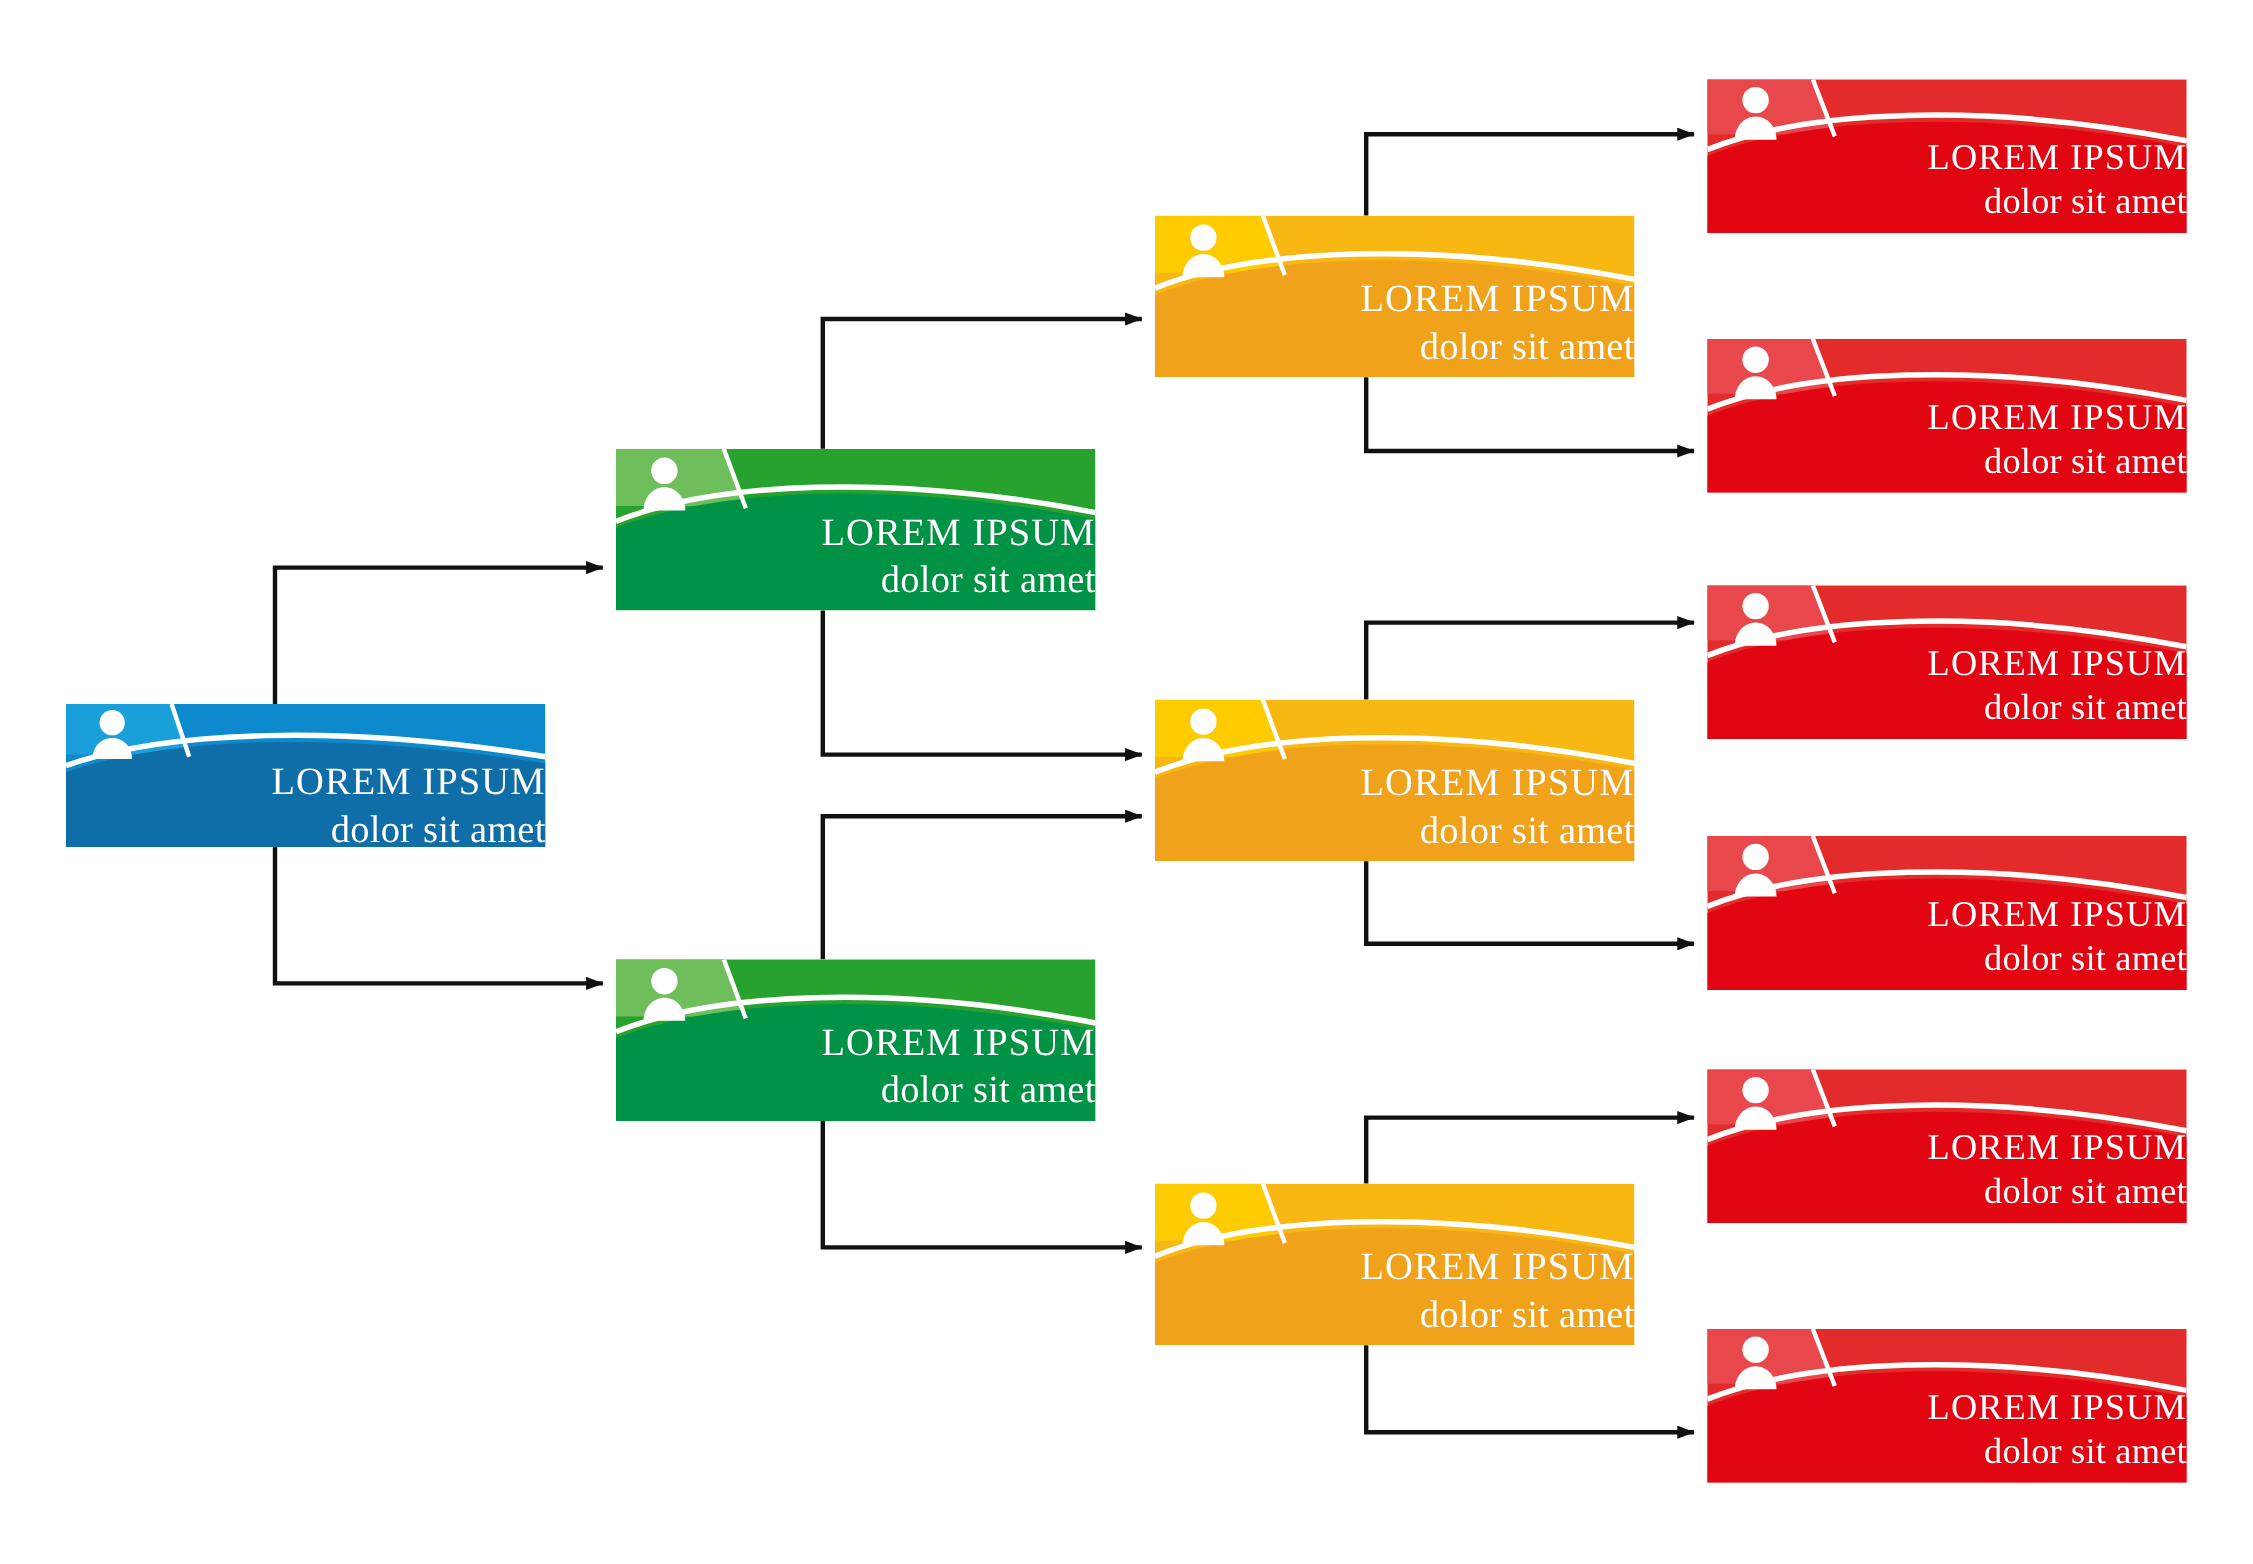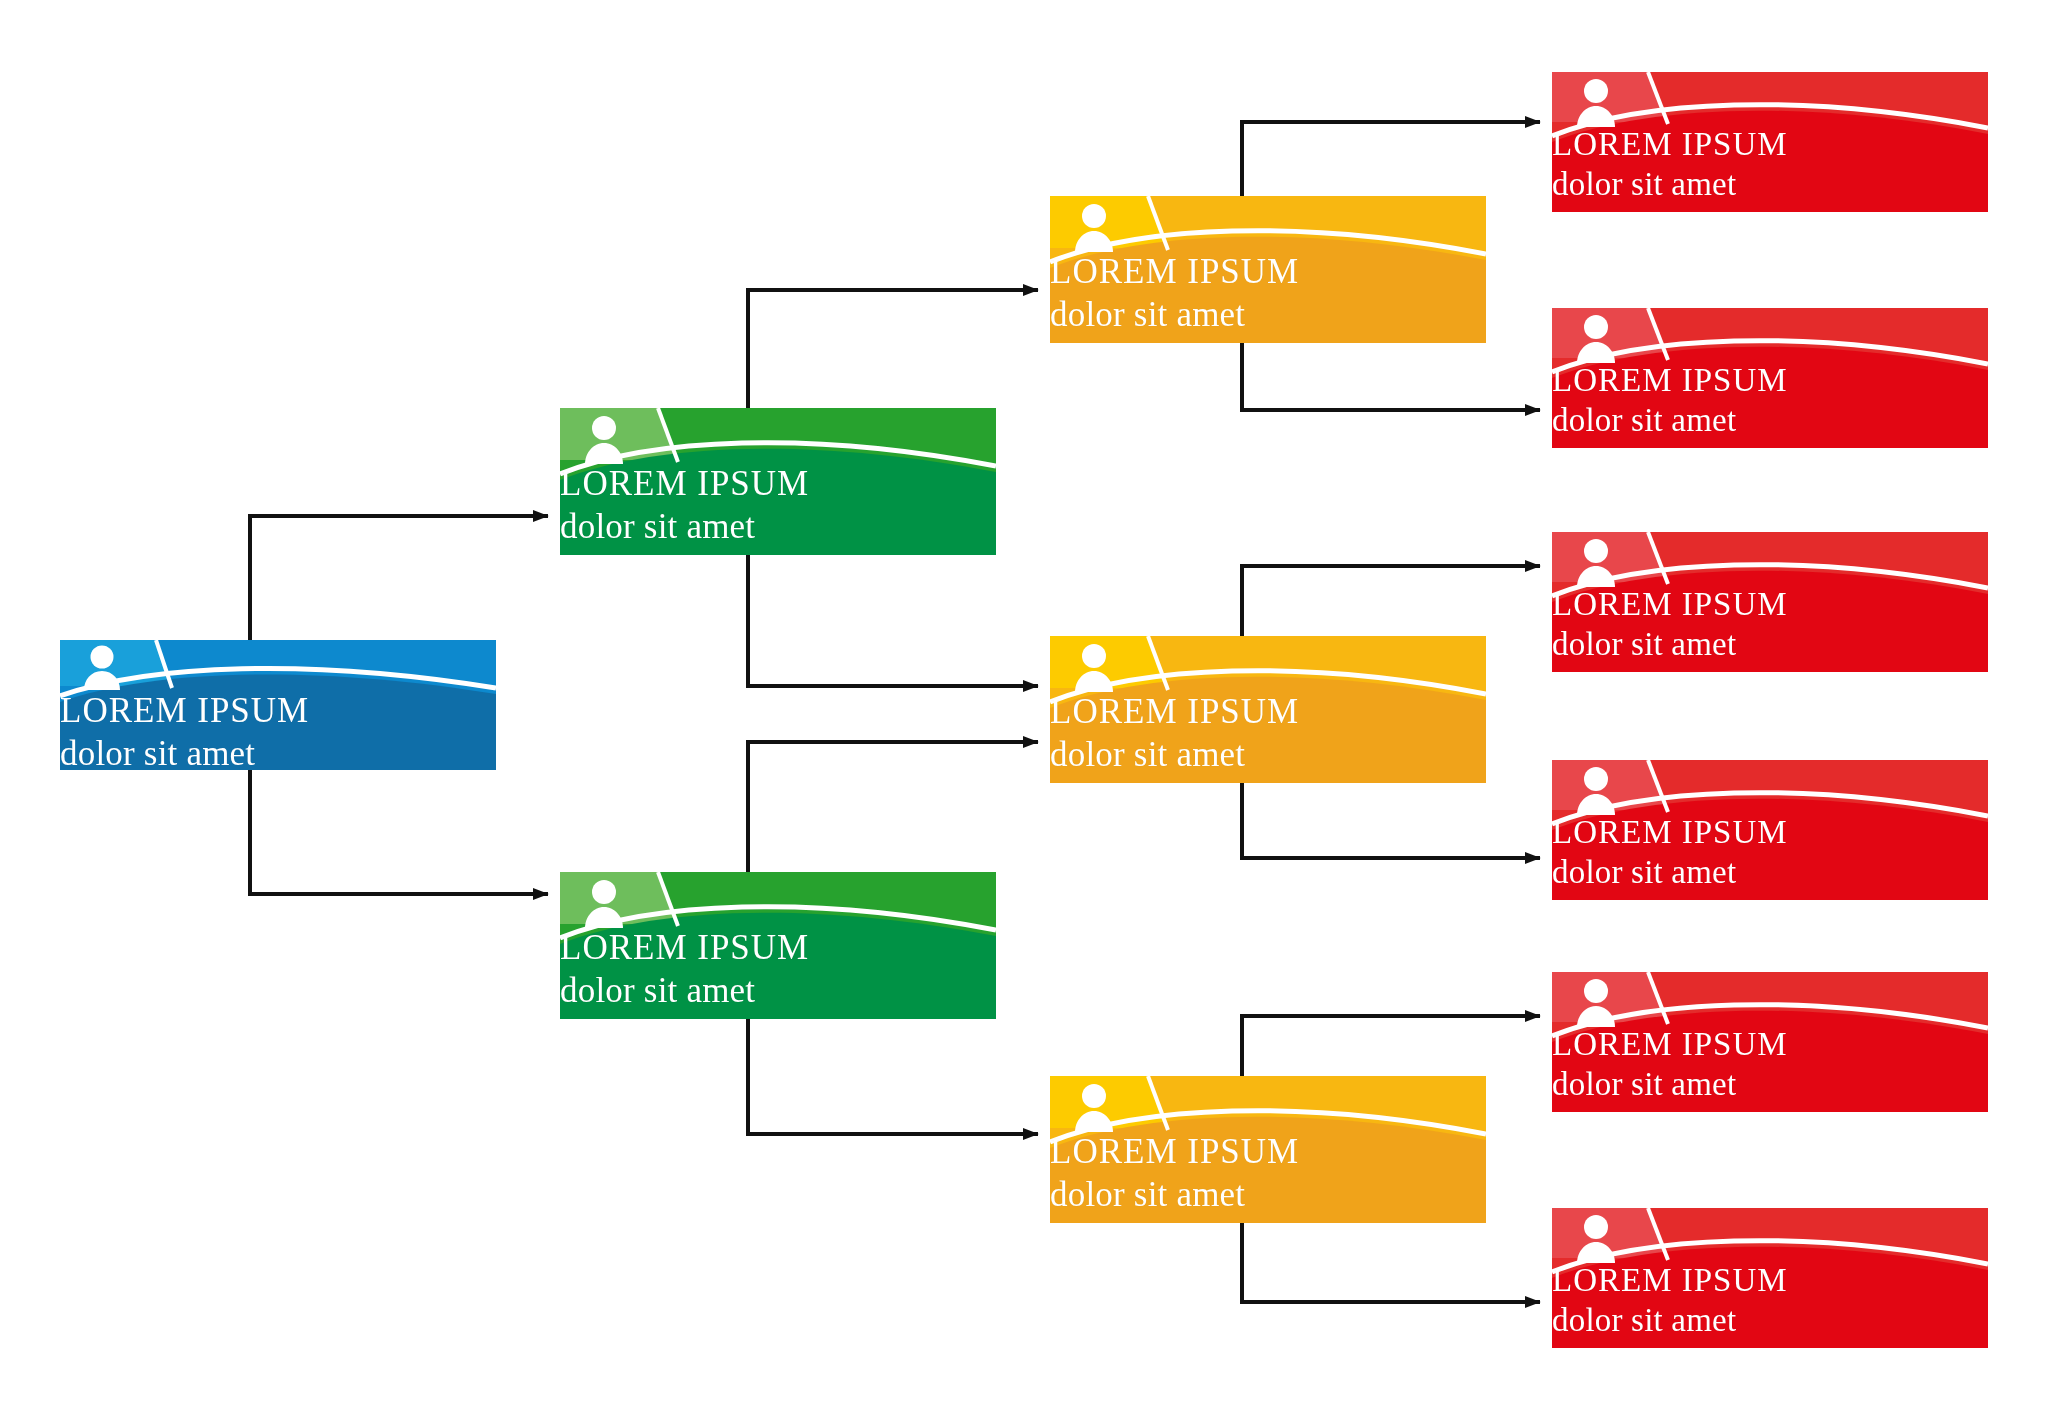--- a/index.html
+++ b/index.html
@@ -34,21 +34,21 @@
     left: 0;
     top: 0;
     width: 100%;
     height: 100%;
     display: block;
   }
   .node .node-label {
     position: absolute;
     left: 0;
     right: 0;
-    text-align: left;
+    text-align: right;
     color: #ffffff;
     line-height: 1.22;
     letter-spacing: 0.2px;
     text-shadow: 0 0 1px rgba(0,0,0,0.10);
   }
   .node .node-label .l1 {
     display: block;
   }
   .node .node-label .l2 {
     display: block;

